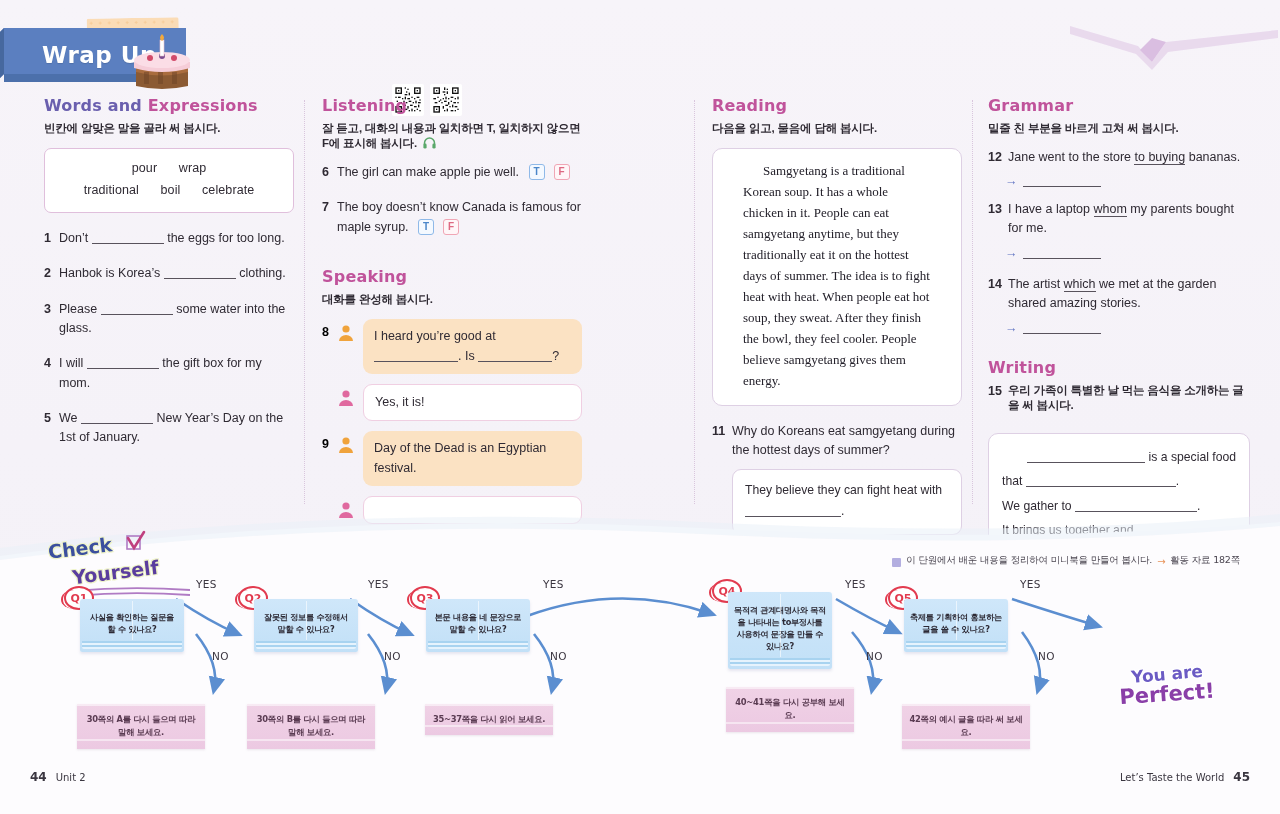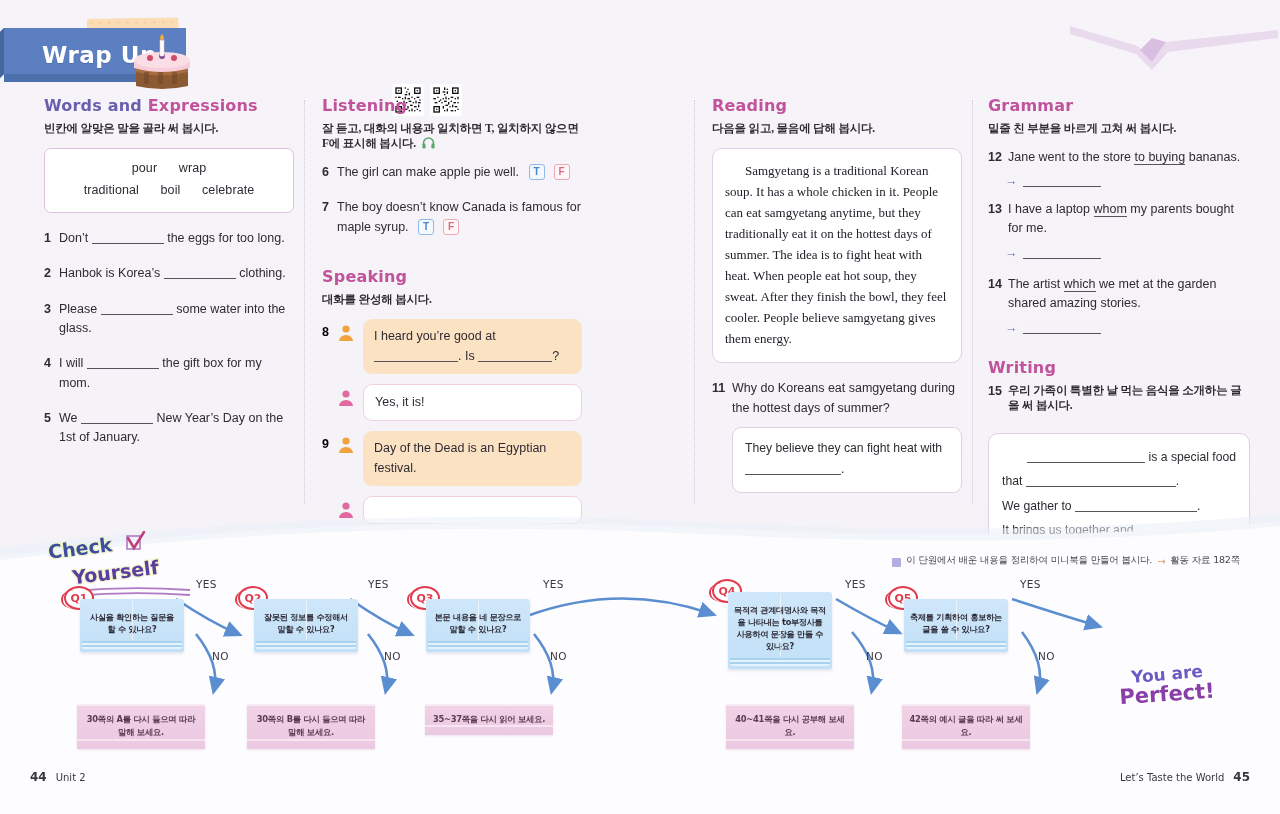--- a/index.html
+++ b/index.html
@@ -63,21 +63,21 @@
     margin-bottom: 6px;
   }
   .sec-head::after {
     content:""; position:absolute; left:-3px; bottom: 1px; right:-3px; height: 6px;
     background: #cfd9f2; opacity:.75; z-index:-1; border-radius:2px;
   }
   .sec-head span.g1 { color:#6a5fae; }
   .sec-head span.g2 { color:#c0539b; }
 
   .sub-ko {
-    font-family:Liberation Serif, serif;
+    font-family:Liberation Sans, sans-serif;
     font-size: 11.5px; color:#2f2a33; font-weight:700;
     margin-bottom: 12px; letter-spacing:-.2px;
   }
 
   
   .wordbank {
     border: 1.6px solid #e0bfdc; background:#fff; border-radius: 7px;
     padding: 9px 10px 10px; text-align:center; margin-bottom: 16px;
   }
   .wordbank .row { font-size: 12.5px; color:#2f2a33; line-height:1.75; letter-spacing:.1px;}
@@ -111,21 +111,21 @@
     flex:1; border-radius: 9px; padding: 8px 11px;
     font-size: 12.5px; color:#2f2a33; line-height:1.55;
   }
   .bubble.orange { background:#fbe2c3; }
   .bubble.white  { background:#fff; border:1.3px solid #f0cfe2; min-height: 28px; }
   .blank-u { display:inline-block; border-bottom:1.3px solid #58525c; height:.95em; vertical-align:-2px; }
 
   
   .read-box {
     background:#fff; border:1.4px solid #ded0e4; border-radius: 10px;
-    padding: 11px 12px 13px;
+    padding: 11px 30px 13px;
     font-family:"Liberation Serif", serif;
     font-size: 13px; line-height: 1.62; color:#23202a;
     text-indent: 20px; margin-bottom: 16px;
   }
   .choice { font-family:"DejaVu Sans", sans-serif; font-size:11.5px; color:#2f2a33; line-height:1.85; letter-spacing:-.2px;}
   .ans-box {
     background:#fff; border:1.3px solid #ded0e4; border-radius: 9px;
     padding: 10px 12px 12px; font-size: 12.2px; color:#2f2a33; line-height:1.7;
     margin-top: 9px;
   }
@@ -711,21 +711,21 @@
     </div>
     <div class="tip" style="left:425px;top:200px">35~37쪽을 다시 읽어 보세요.</div>
 
     <div class="book" style="left:728px;top:88px">
       <div class="qbadge">Q4</div>
       <div class="book-body">
         <div class="book-spine"></div>
         <span>목적격 관계대명사와 목적을 나타내는 to부정사를 사용하여 문장을 만들 수 있나요?</span>
       </div>
     </div>
-    <div class="tip" style="left:726px;top:200px">40~41쪽을 다시 공부해 보세요.</div>
+    <div class="tip" style="left:726px;top:183px">40~41쪽을 다시 공부해 보세요.</div>
 
     <div class="book" style="left:904px;top:95px">
       <div class="qbadge">Q5</div>
       <div class="book-body">
         <div class="book-spine"></div>
         <span>축제를 기획하여 홍보하는 글을 쓸 수 있나요?</span>
       </div>
     </div>
     <div class="tip" style="left:902px;top:200px">42쪽의 예시 글을 따라 써 보세요.</div>
 

